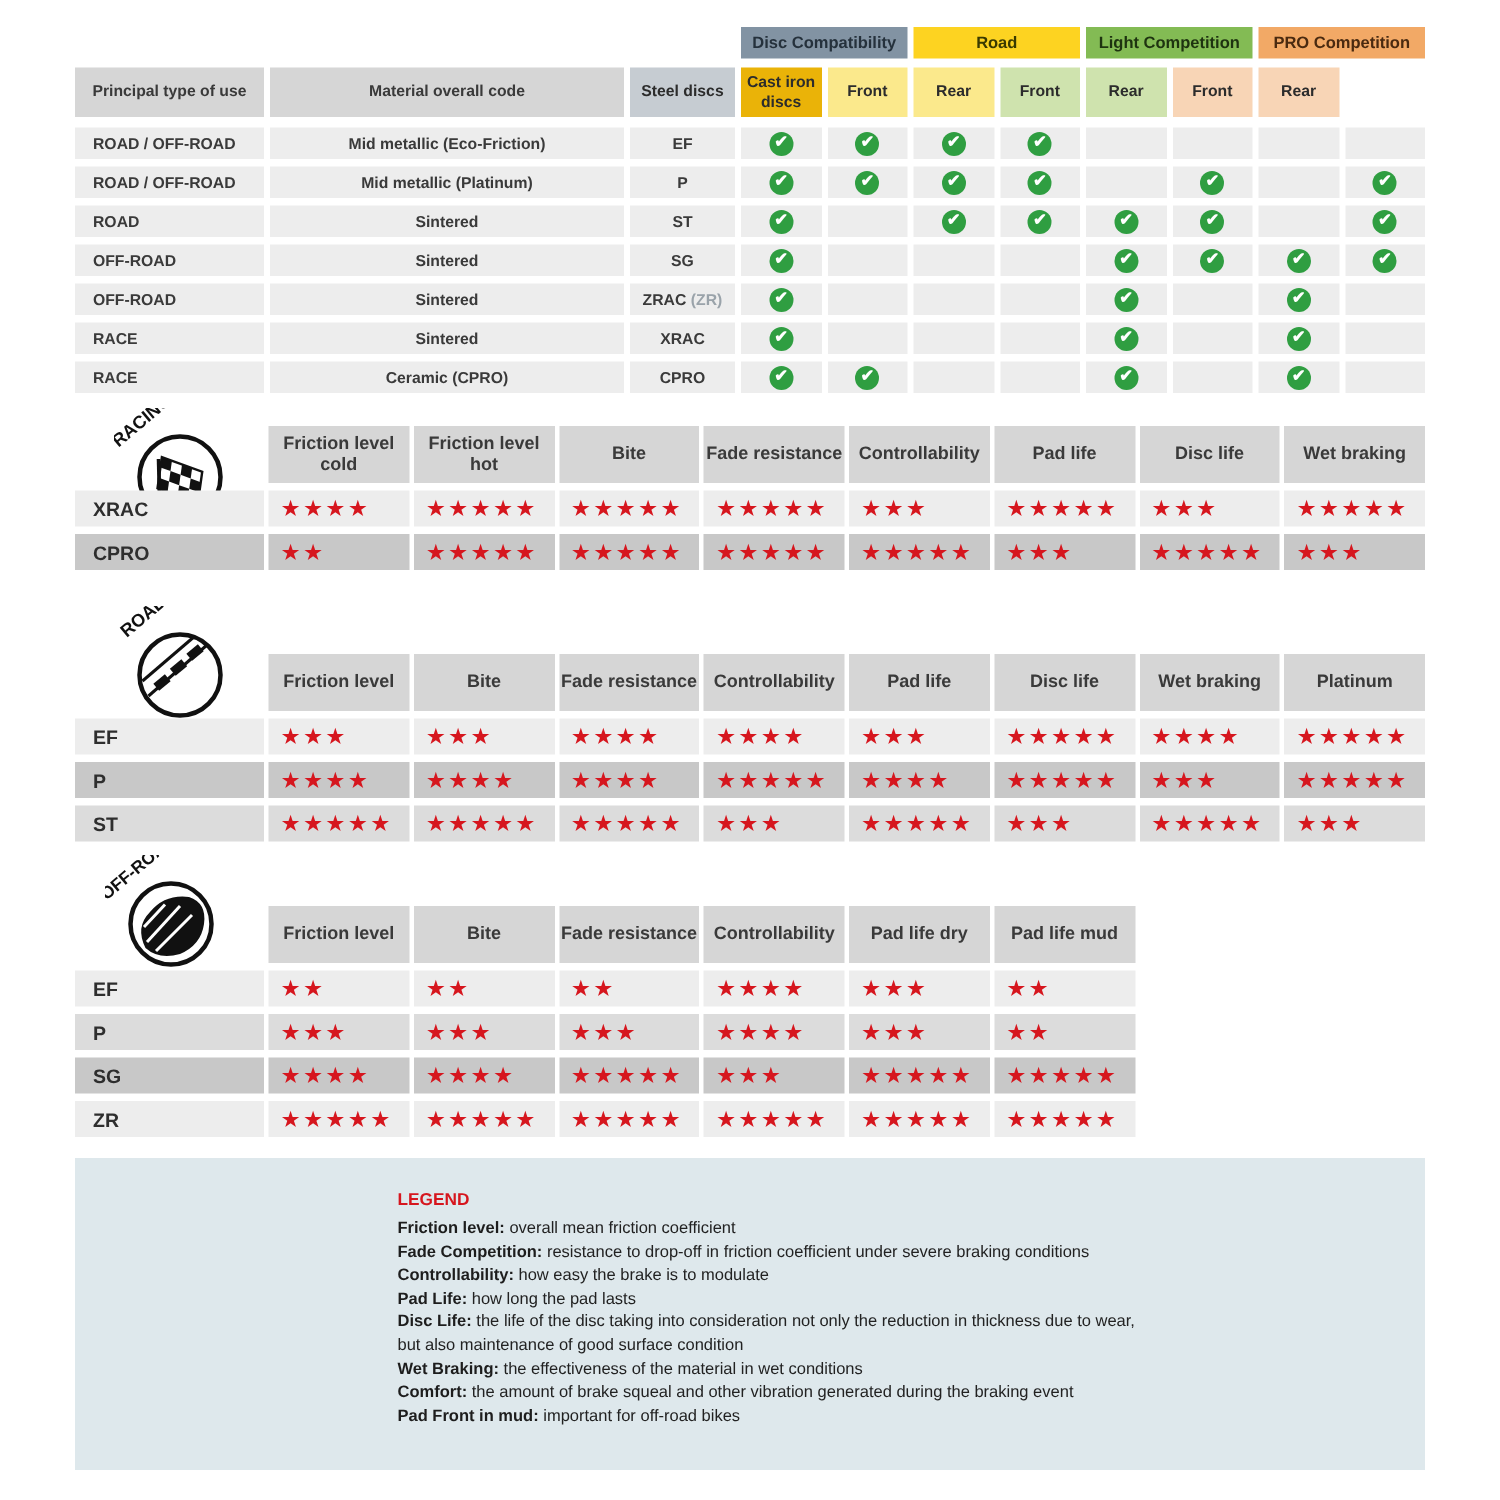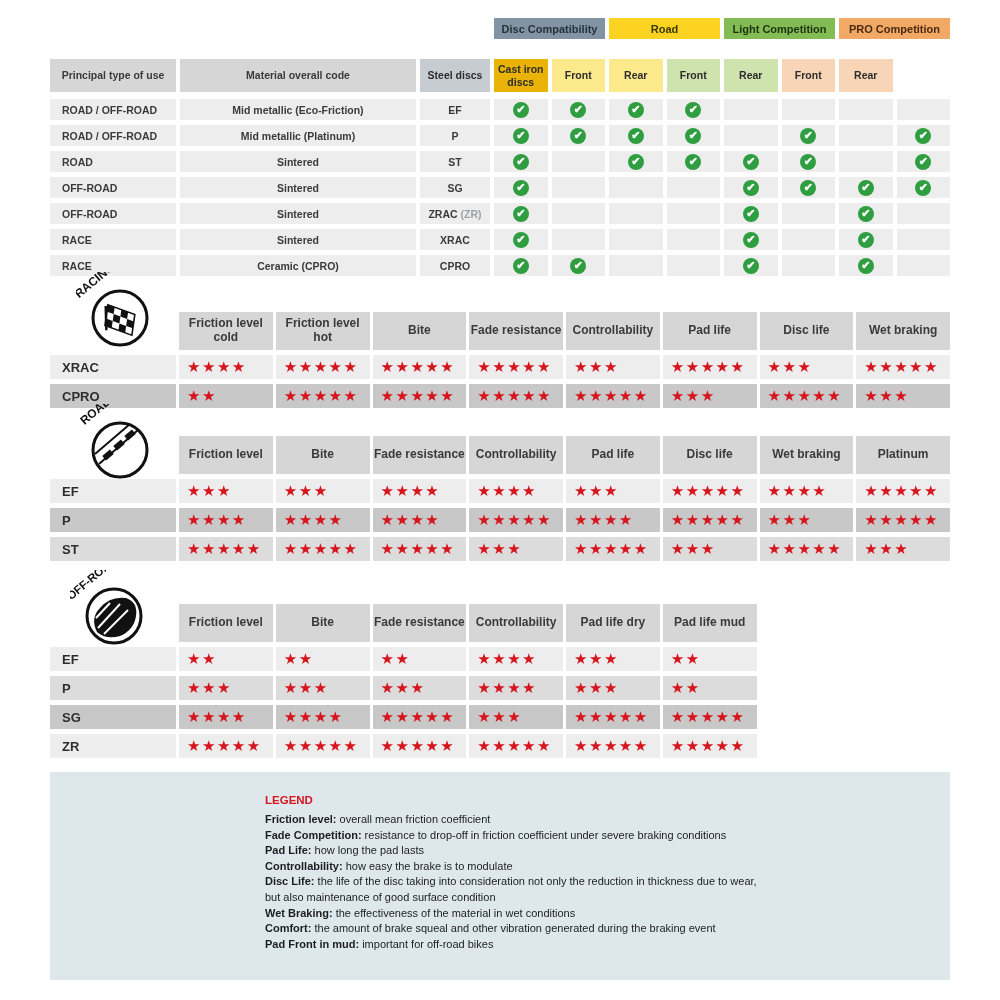--- a/index.html
+++ b/index.html
@@ -2,21 +2,21 @@
 <html><head>
 <meta charset="utf-8">
 <style>
   html,body{margin:0;padding:0;background:#ffffff;}
   .page{position:relative;width:1000px;height:1000px;background:#ffffff;overflow:hidden;
         font-family:"Liberation Sans", sans-serif;color:#3a3a3a;}
 
   
   .compat{position:absolute;left:50px;top:18px;width:900px;}
   .cgrid{display:grid;grid-template-columns:126px 236px 70px repeat(8,1fr);column-gap:4px;width:900px;}
-  .group-row{margin-bottom:20px;}
+  .group-row{margin-bottom:6px;}
   .group-cell{height:21px;display:flex;align-items:center;justify-content:center;
               font-size:11px;font-weight:700;}
   .sub-row{margin-bottom:7px;}
   .head-cell{background:#d6d6d6;height:33px;display:flex;align-items:center;justify-content:center;
              text-align:center;font-size:10.5px;font-weight:700;line-height:1.15;color:#3a3a3a;}
   .sub-cell{height:33px;display:flex;align-items:center;justify-content:center;text-align:center;
             font-size:10.5px;font-weight:700;line-height:1.15;color:#2c2c2c;}
   .data-rows{row-gap:5px;}
   .dcell{background:#ededed;height:21px;display:flex;align-items:center;justify-content:center;
          font-size:10.5px;font-weight:700;color:#3a3a3a;}
@@ -227,21 +227,21 @@
               <rect x="2" y="0" width="7" height="7" fill="#111"></rect>
               <rect x="16" y="0" width="7" height="7" fill="#111"></rect>
               <rect x="9" y="7" width="7" height="7" fill="#111"></rect>
               <rect x="23" y="7" width="7" height="7" fill="#111"></rect>
               <rect x="2" y="14" width="7" height="7" fill="#111"></rect>
               <rect x="16" y="14" width="7" height="7" fill="#111"></rect>
               <rect x="2" y="0" width="28" height="21" fill="none" stroke="#111" stroke-width="1.6"></rect>
             </g>
           </g>
         </svg></div>
-      <div class="rtable" style="top: 312px;">
+      <div class="rtable" style="top: 284px;">
         <div class="rgrid rhead-row">
           <div></div>
           <div class="rhead-cell">Friction level cold</div>
           <div class="rhead-cell">Friction level hot</div>
           <div class="rhead-cell">Bite</div>
           <div class="rhead-cell">Fade resistance</div>
           <div class="rhead-cell">Controllability</div>
           <div class="rhead-cell">Pad life</div>
           <div class="rhead-cell">Disc life</div>
           <div class="rhead-cell">Wet braking</div>
@@ -371,22 +371,22 @@
           <div class="rstars shade-light" style="color: rgb(214, 22, 30);">★★★★★</div>
         </div>
       </div>
     </div>
 
   <div class="legend">
     <div class="legend-title" style="color: rgb(214, 22, 30);">LEGEND</div>
     <div id="legend-items">
         <p><b>Friction level:</b> overall mean friction coefficient</p>
         <p><b>Fade Competition:</b> resistance to drop-off in friction coefficient under severe braking conditions</p>
+        <p><b>Controllability:</b> how easy the brake is to modulate</p>
         <p><b>Pad Life:</b> how long the pad lasts</p>
-        <p><b>Controllability:</b> how easy the brake is to modulate</p>
         <p><b>Disc Life:</b> the life of the disc taking into consideration not only the reduction in thickness due to wear,</p>
         <p>but also maintenance of good surface condition</p>
         <p><b>Wet Braking:</b> the effectiveness of the material in wet conditions</p>
         <p><b>Comfort:</b> the amount of brake squeal and other vibration generated during the braking event</p>
         <p><b>Pad Front in mud:</b> important for off-road bikes</p>
       </div>
   </div>
 
 </div>
 

